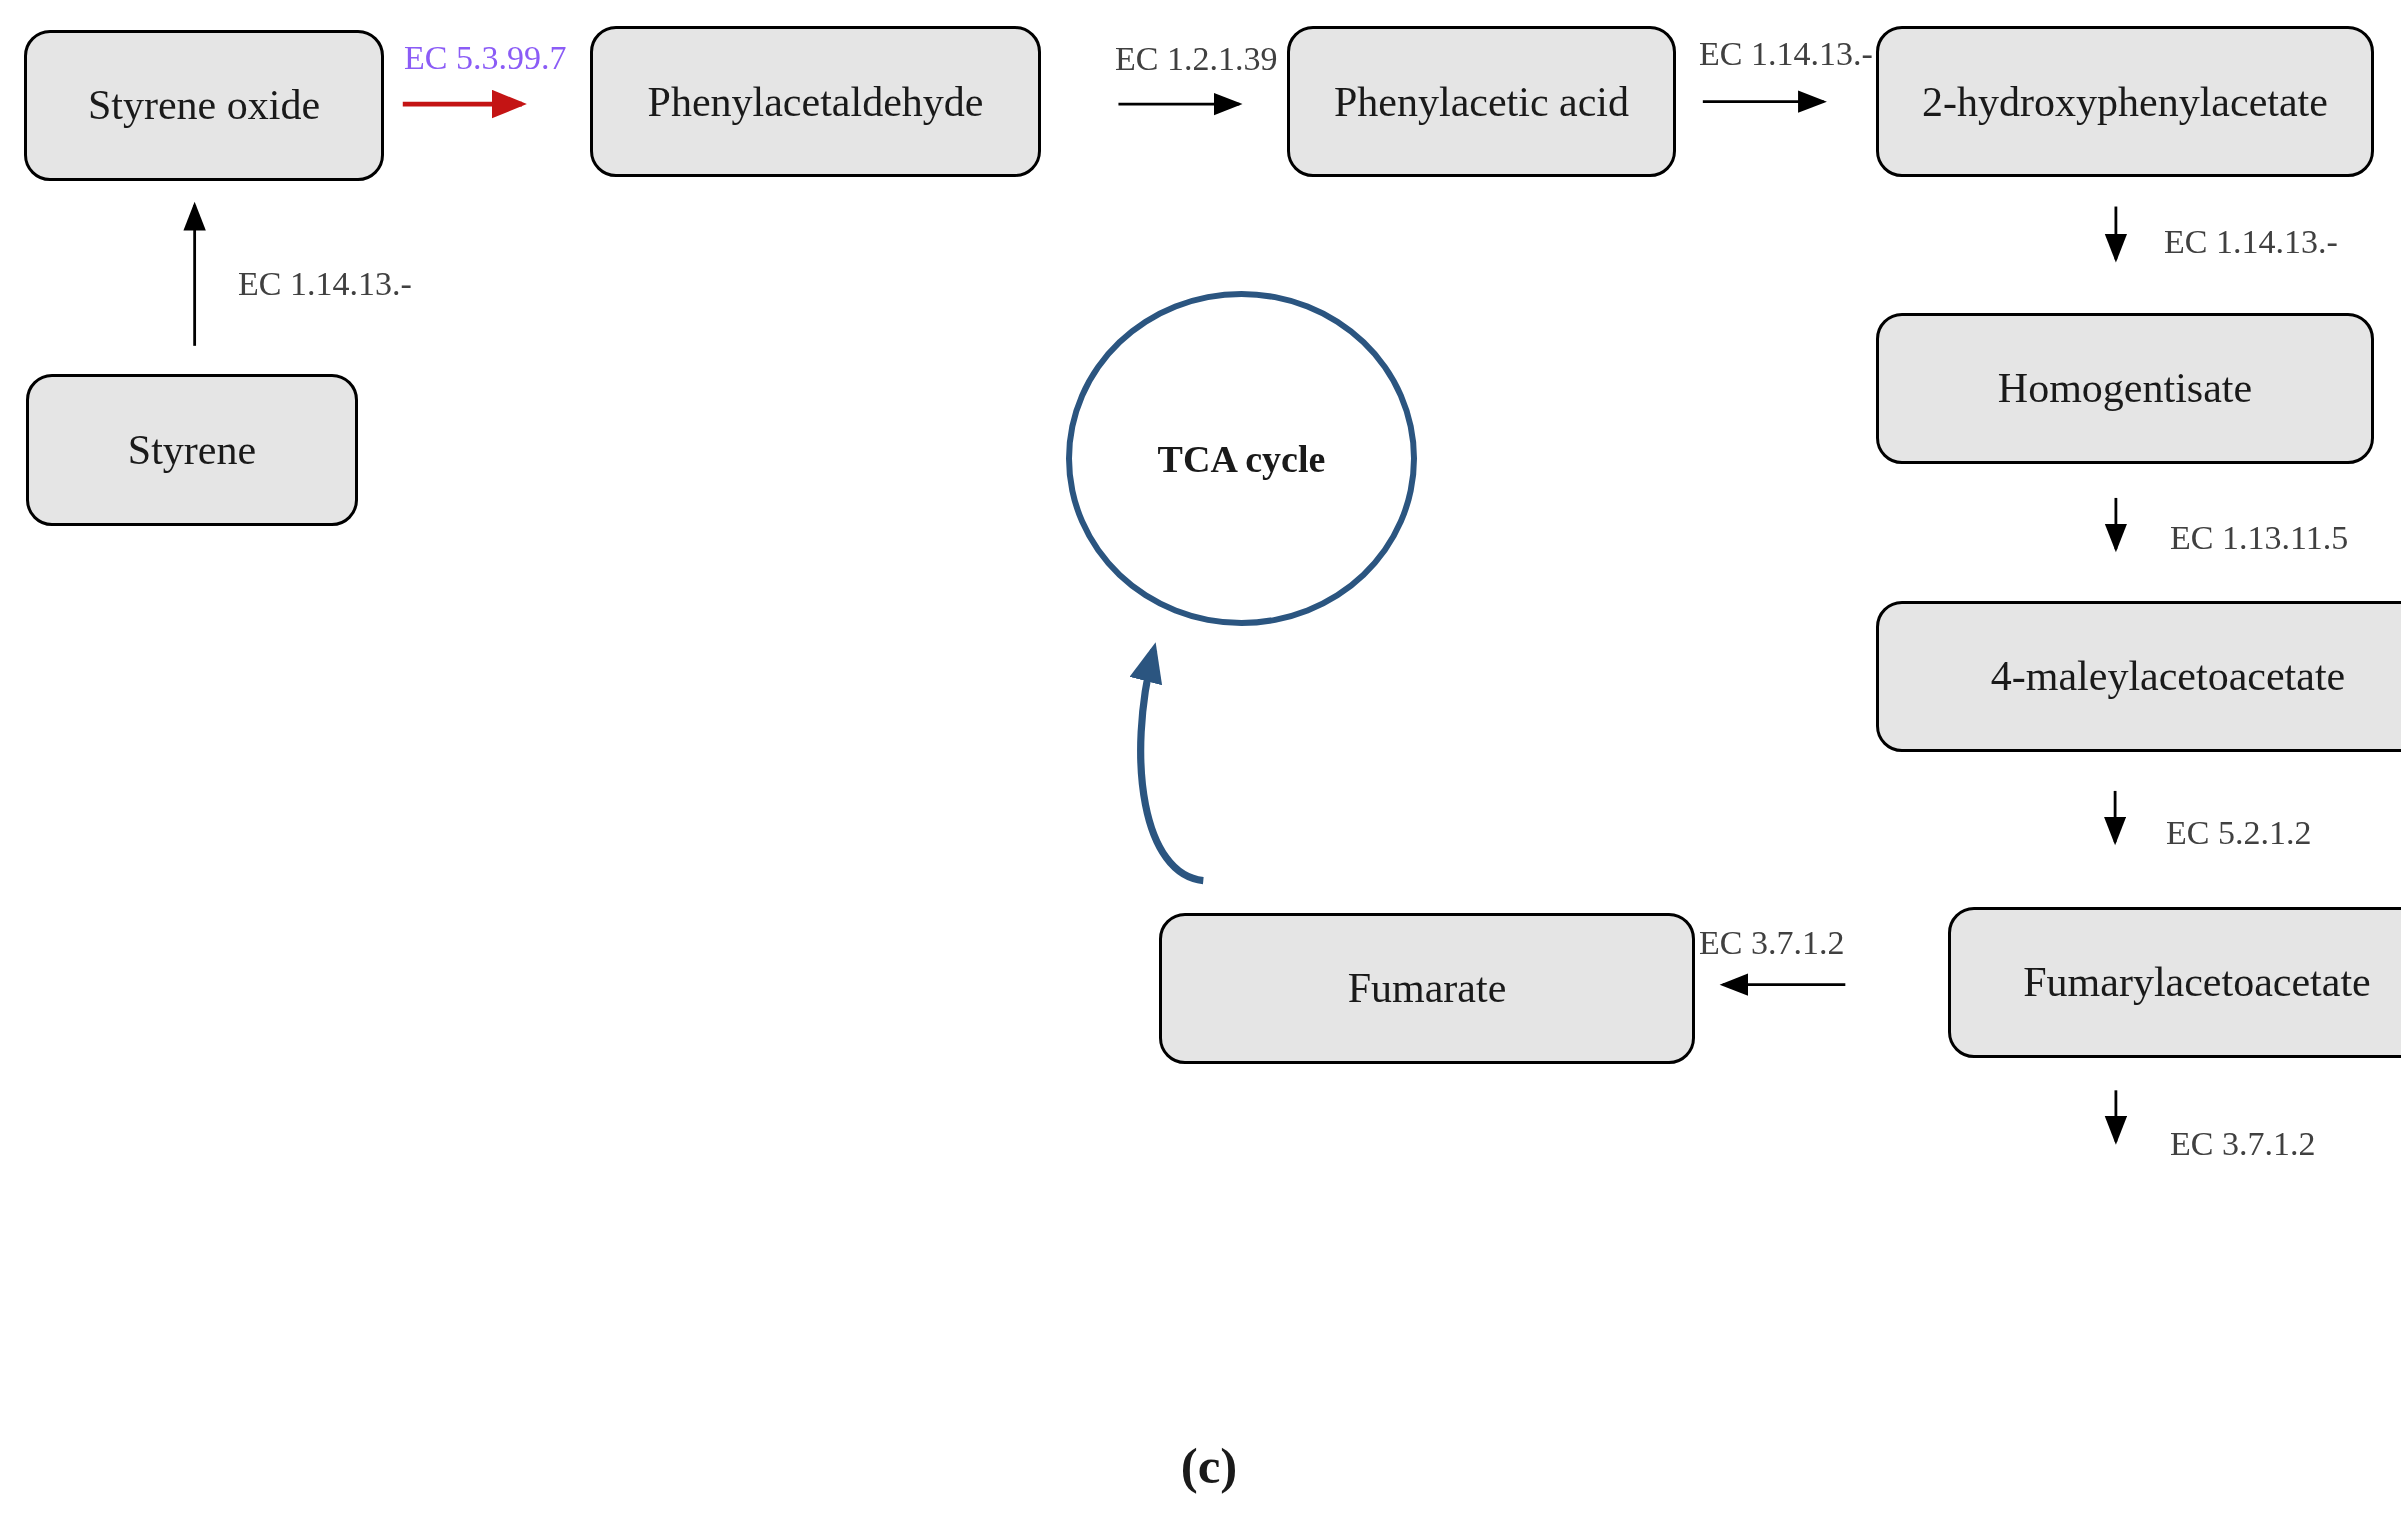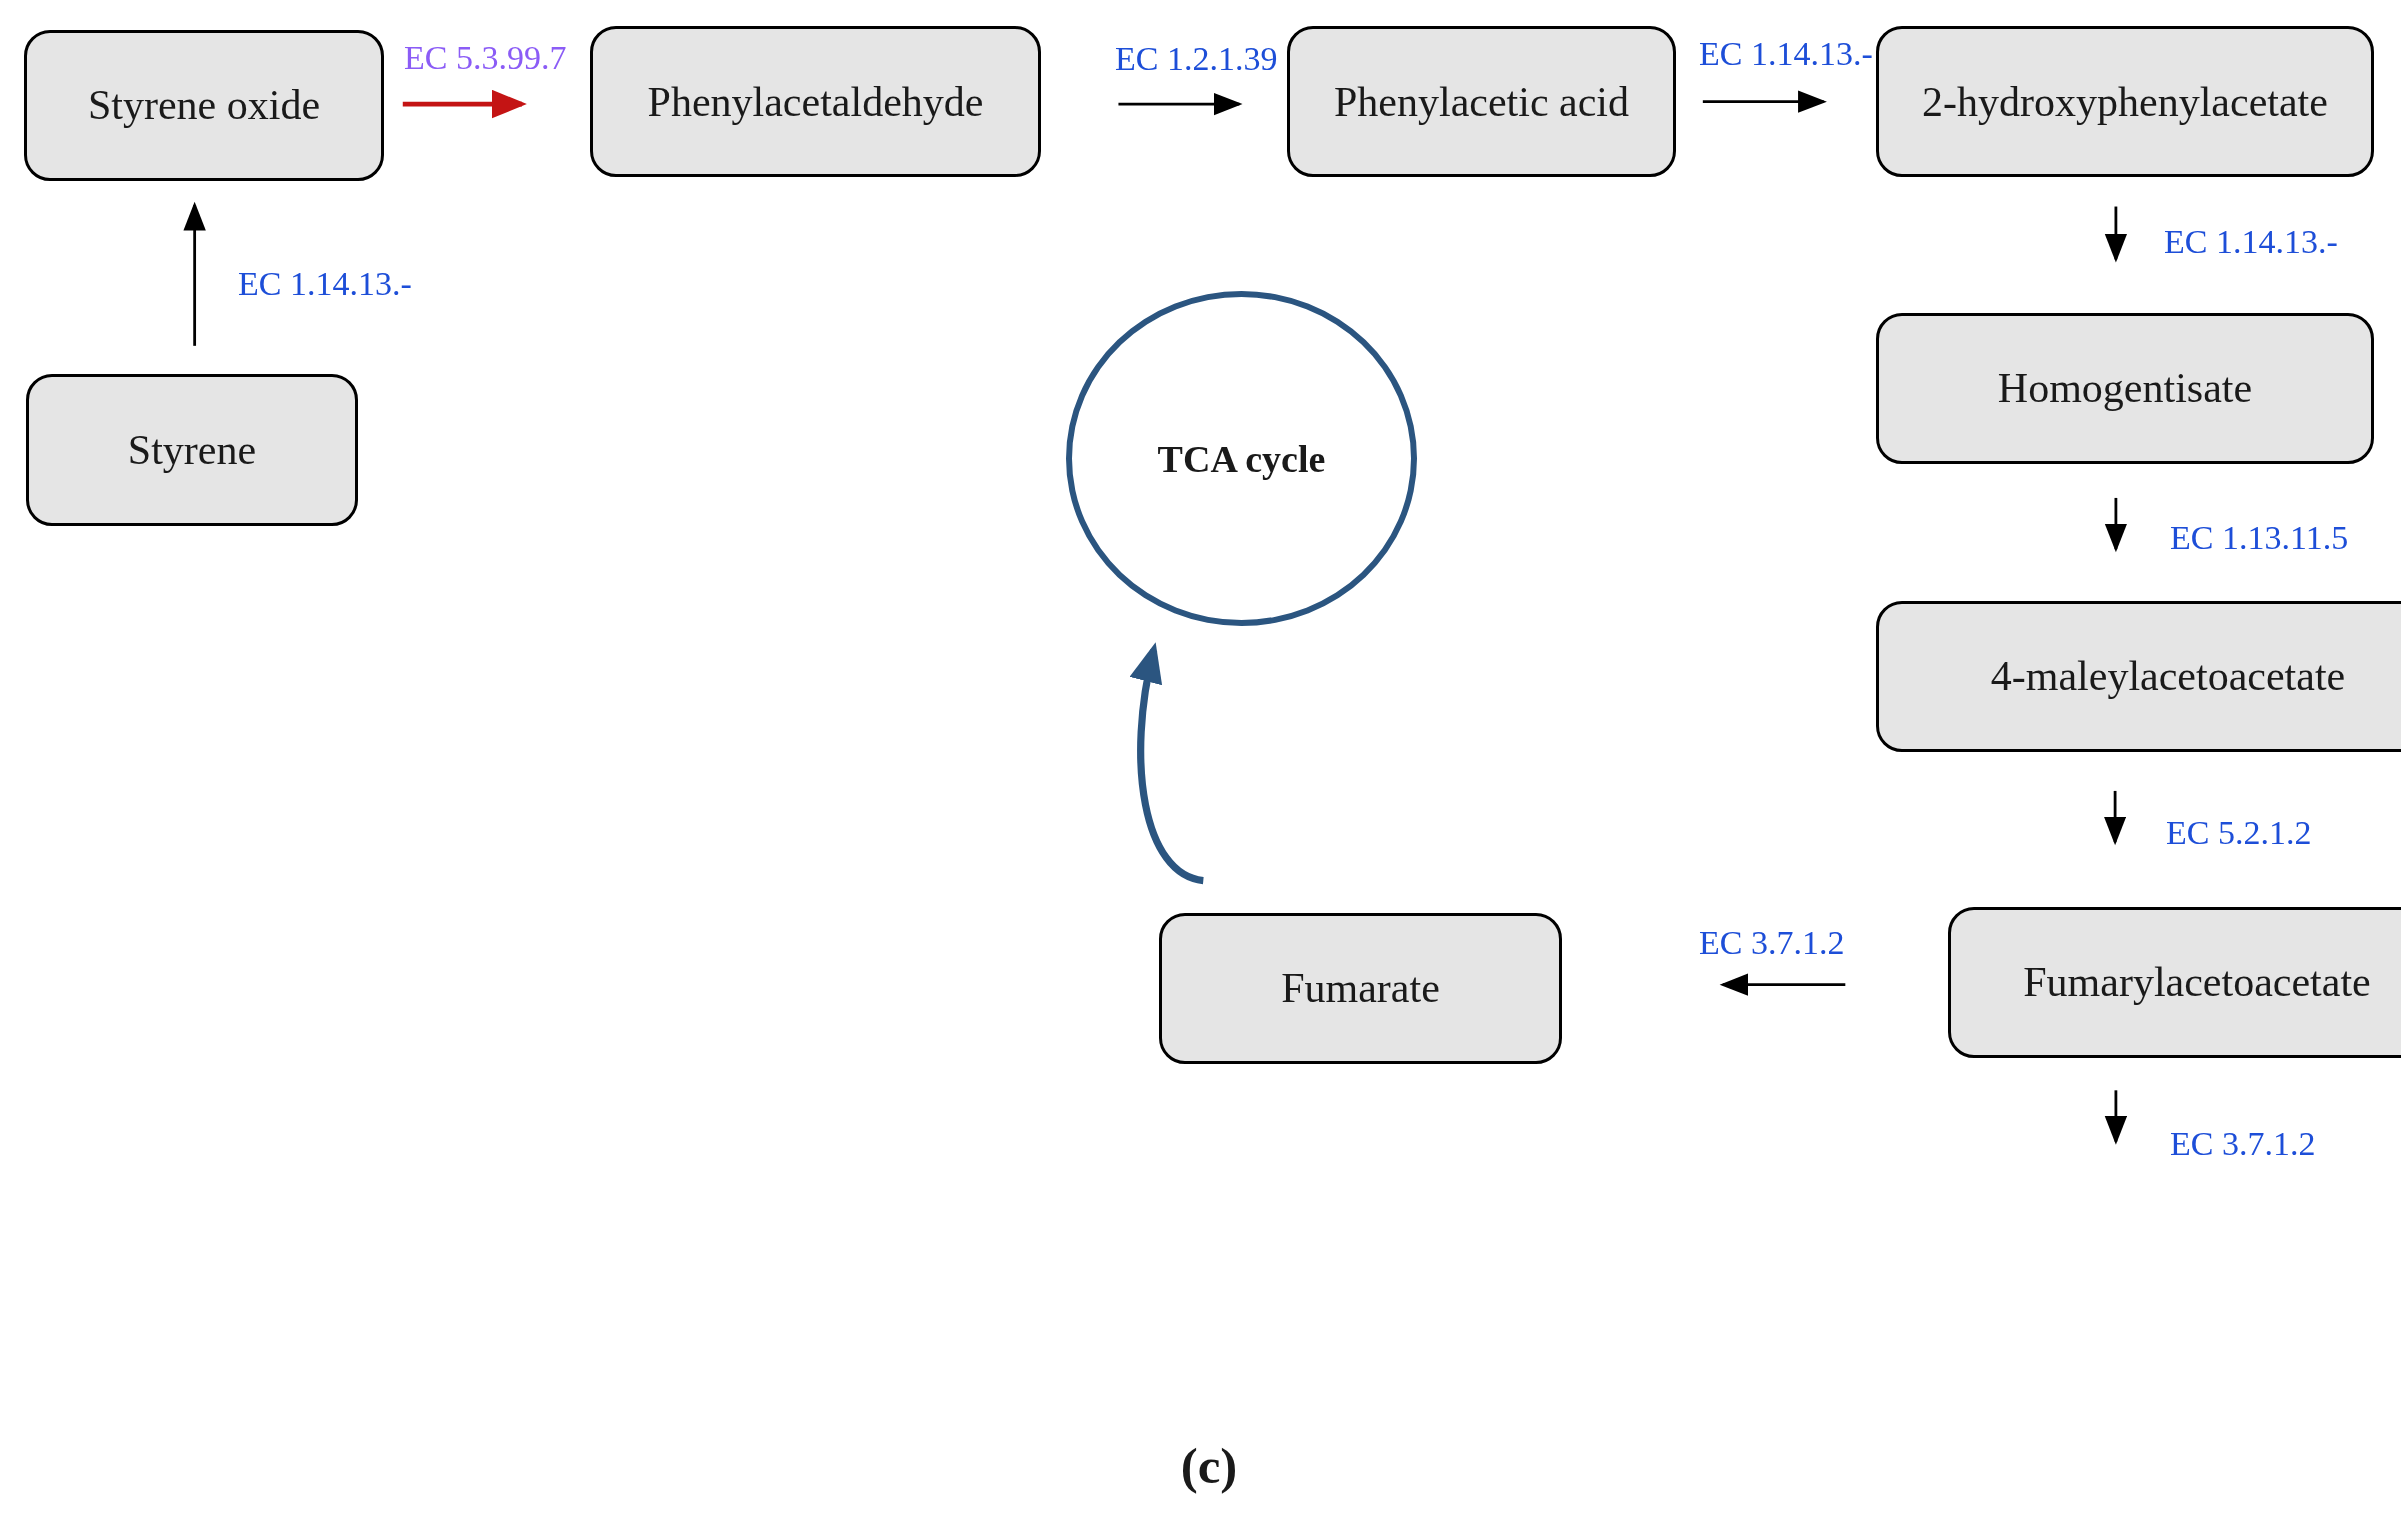--- a/index.html
+++ b/index.html
@@ -14,21 +14,21 @@
     display:flex;align-items:center;justify-content:center;
     font-size:42px;line-height:1.1;text-align:center;
   }
   .tca{
     position:absolute;box-sizing:border-box;background:#ffffff;
     border:6.4px solid #2b5580;border-radius:50%;
     display:flex;align-items:center;justify-content:center;
     font-size:38px;font-weight:bold;
   }
   .ec{
-    position:absolute;font-size:34px;line-height:1;white-space:nowrap;color:#1d4ed8;
+    position:absolute;font-size:34px;line-height:1;white-space:nowrap;color:#404040;
   }
   .ec.red{color:#8b5cf6;}
   .panel{
     position:absolute;font-size:51px;font-weight:bold;text-align:center;
   }
 </style>
 </head>
 <body>
 
 <div class="canvas">
@@ -72,21 +72,21 @@
   </div>
   <div class="node" style="left:1876px;top:313px;width:498px;height:151px;">
     <span>Homogentisate</span>
   </div>
   <div class="node" style="left:1876px;top:601px;width:584px;height:151px;">
     <span>4-maleylacetoacetate</span>
   </div>
   <div class="node" style="left:1948px;top:907px;width:498px;height:151px;">
     <span>Fumarylacetoacetate</span>
   </div>
-  <div class="node" style="left:1159px;top:913px;width:403px;height:151px;">
+  <div class="node" style="left:1159px;top:913px;width:536px;height:151px;">
     <span>Fumarate</span>
   </div>
   <div class="node" style="left:26px;top:374px;width:332px;height:152px;">
     <span>Styrene</span>
   </div>
 
   <div class="tca" style="left:1066px;top:291px;width:351px;height:335px;">
     <span>TCA cycle</span>
   </div>
 

